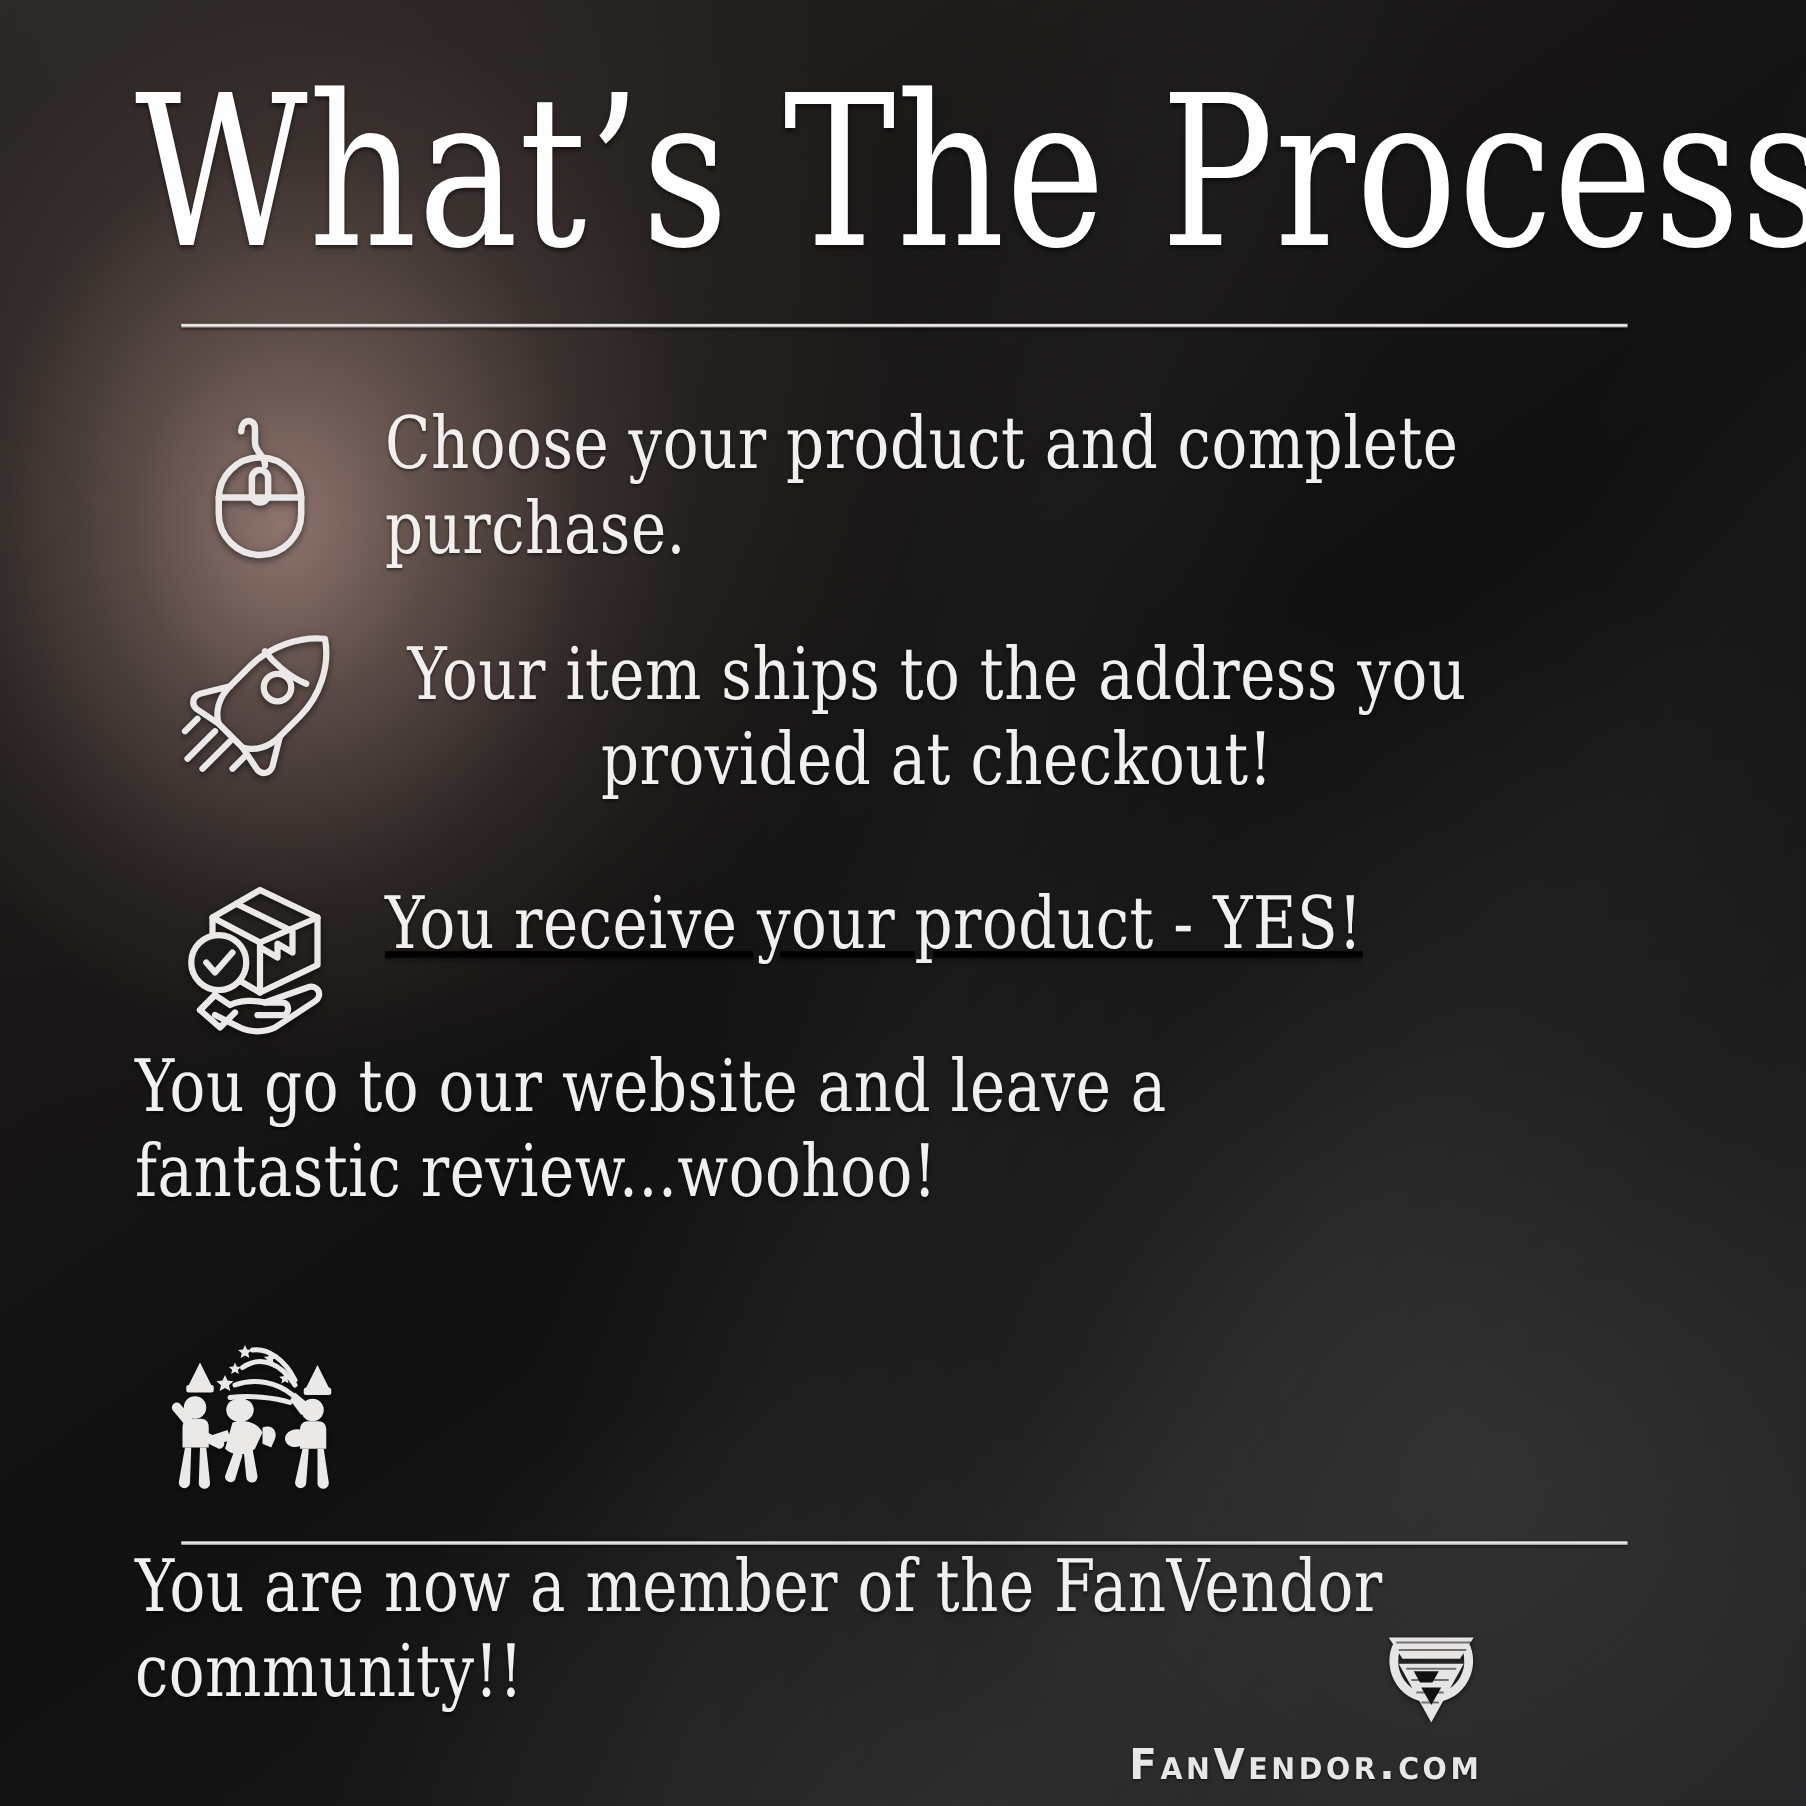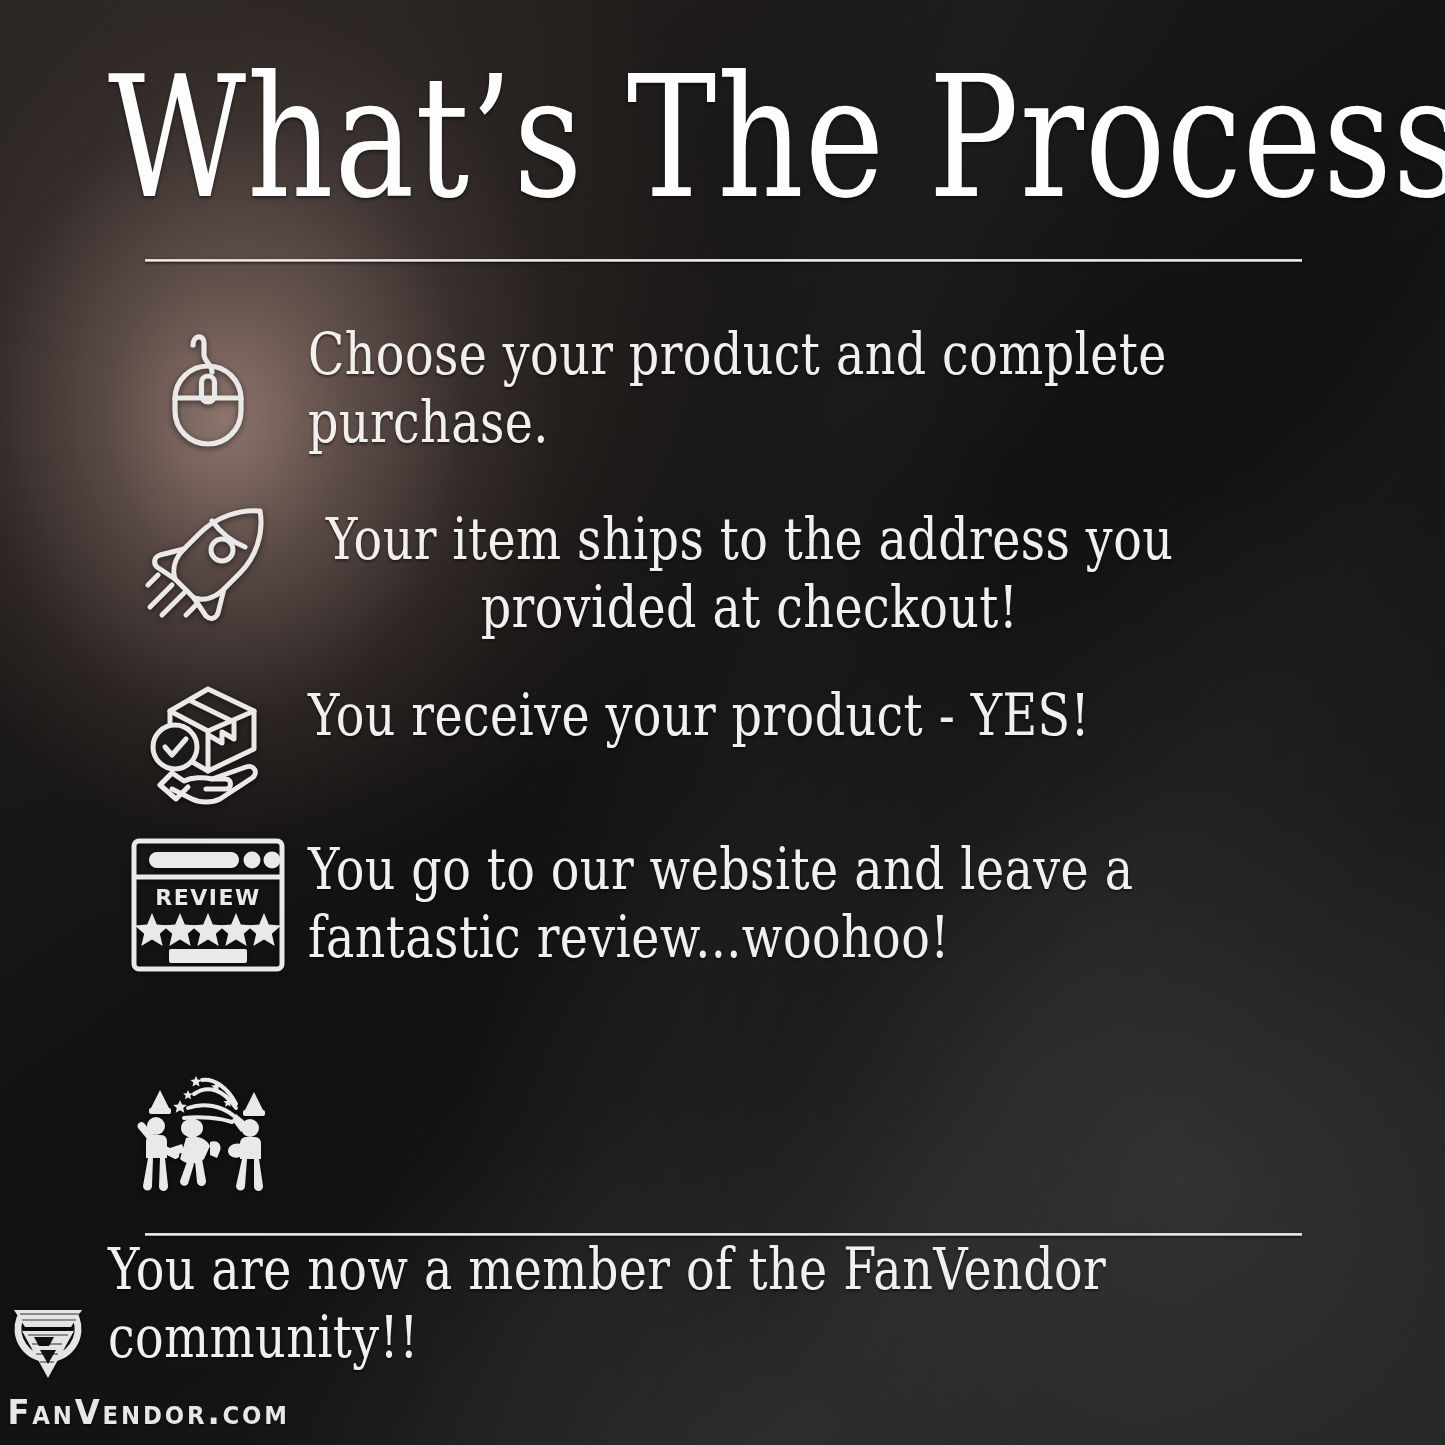--- a/index.html
+++ b/index.html
@@ -71,28 +71,28 @@
     letter-spacing:0.5px;
     transform:scaleX(0.82);
     transform-origin:left center;
     width:122%;
     text-shadow:0 2px 3px rgba(0,0,0,0.5);
   }
 
   .s1{top:20px;justify-content:flex-end;}
   .s1 .icon-cell{padding-top:4px;}
   .s2{top:205px;text-align:center;}
-  .s3{top:381px;}
+  .s3{top:404px;text-decoration:underline;}
   .s4{top:535px;}
   .s5{top:735px;flex-direction:column;}
 
   
   .footer{
     position:absolute;left:0;top:1290px;width:1193px;
-    display:flex;flex-direction:column;align-items:flex-start;
+    display:flex;flex-direction:column;align-items:flex-end;
   }
   .logo-mark{width:96px;height:96px;}
   .logo-mark svg{display:block;filter:drop-shadow(0 1px 2px rgba(0,0,0,0.6));}
   .logo-word{
     margin-top:6px;
     font-family:"DejaVu Sans", sans-serif;
     font-weight:700;
     font-size:34px;
     letter-spacing:3px;
     color:#e8e7e6;
@@ -162,38 +162,20 @@
 
             <path d="M18 104 L30 92 L42 100 C50 96, 62 96, 70 98 L84 98 C90 98, 90 108, 84 108 L64 108"></path>
             <path d="M70 98 L104 86 C112 83, 117 92, 110 97 L78 118 C70 122, 58 122, 50 118 L30 108"></path>
             <path d="M30 92 L18 104 L34 118 L46 106"></path>
           </svg>
         </div>
         <div class="step-text">You receive your product - YES!</div>
       </div>
 
       <div class="step s4">
-        <div class="icon-cell">
-          <svg width="156" height="140" viewBox="0 0 156 140" fill="none">
-            <rect x="4" y="6" width="148" height="128" rx="5" fill="none" stroke="#ebe9e8" stroke-width="5"></rect>
-            <path d="M4 42 L152 42" stroke="#ebe9e8" stroke-width="5"></path>
-            <rect x="19" y="17" width="90" height="16" rx="8" fill="#ebe9e8"></rect>
-            <circle cx="122" cy="25" r="8.5" fill="#ebe9e8"></circle>
-            <circle cx="142" cy="25" r="8.5" fill="#ebe9e8"></circle>
-            <text x="78" y="70" text-anchor="middle" font-family="DejaVu Sans, sans-serif" font-size="22" font-weight="700" letter-spacing="1.5" fill="#ebe9e8">REVIEW</text>
-            <g fill="#ebe9e8">
-              <path d="M22 78 L26.8 89.6 L39.2 90.6 L29.8 98.8 L32.7 111 L22 104.4 L11.3 111 L14.2 98.8 L4.8 90.6 L17.2 89.6 Z"></path>
-              <path d="M50 78 L54.8 89.6 L67.2 90.6 L57.8 98.8 L60.7 111 L50 104.4 L39.3 111 L42.2 98.8 L32.8 90.6 L45.2 89.6 Z"></path>
-              <path d="M78 78 L82.8 89.6 L95.2 90.6 L85.8 98.8 L88.7 111 L78 104.4 L67.3 111 L70.2 98.8 L60.8 90.6 L73.2 89.6 Z"></path>
-              <path d="M106 78 L110.8 89.6 L123.2 90.6 L113.8 98.8 L116.7 111 L106 104.4 L95.3 111 L98.2 98.8 L88.8 90.6 L101.2 89.6 Z"></path>
-              <path d="M134 78 L138.8 89.6 L151.2 90.6 L141.8 98.8 L144.7 111 L134 104.4 L123.3 111 L126.2 98.8 L116.8 90.6 L129.2 89.6 Z"></path>
-            </g>
-            <rect x="39" y="114" width="78" height="14" rx="2" fill="#ebe9e8"></rect>
-          </svg>
-        </div>
         <div class="step-text">You go to our website and leave a fantastic review...woohoo!</div>
       </div>
 
       <div class="step s5">
         <div class="icon-cell">
           <svg width="156" height="130" viewBox="0 0 156 130" fill="#ebe9e8">
 
             <g stroke="#ebe9e8" stroke-width="4" fill="none" stroke-linecap="round">
               <path d="M64 24 C78 14, 94 20, 106 38"></path>
               <path d="M58 38 C74 32, 92 36, 104 46"></path>

